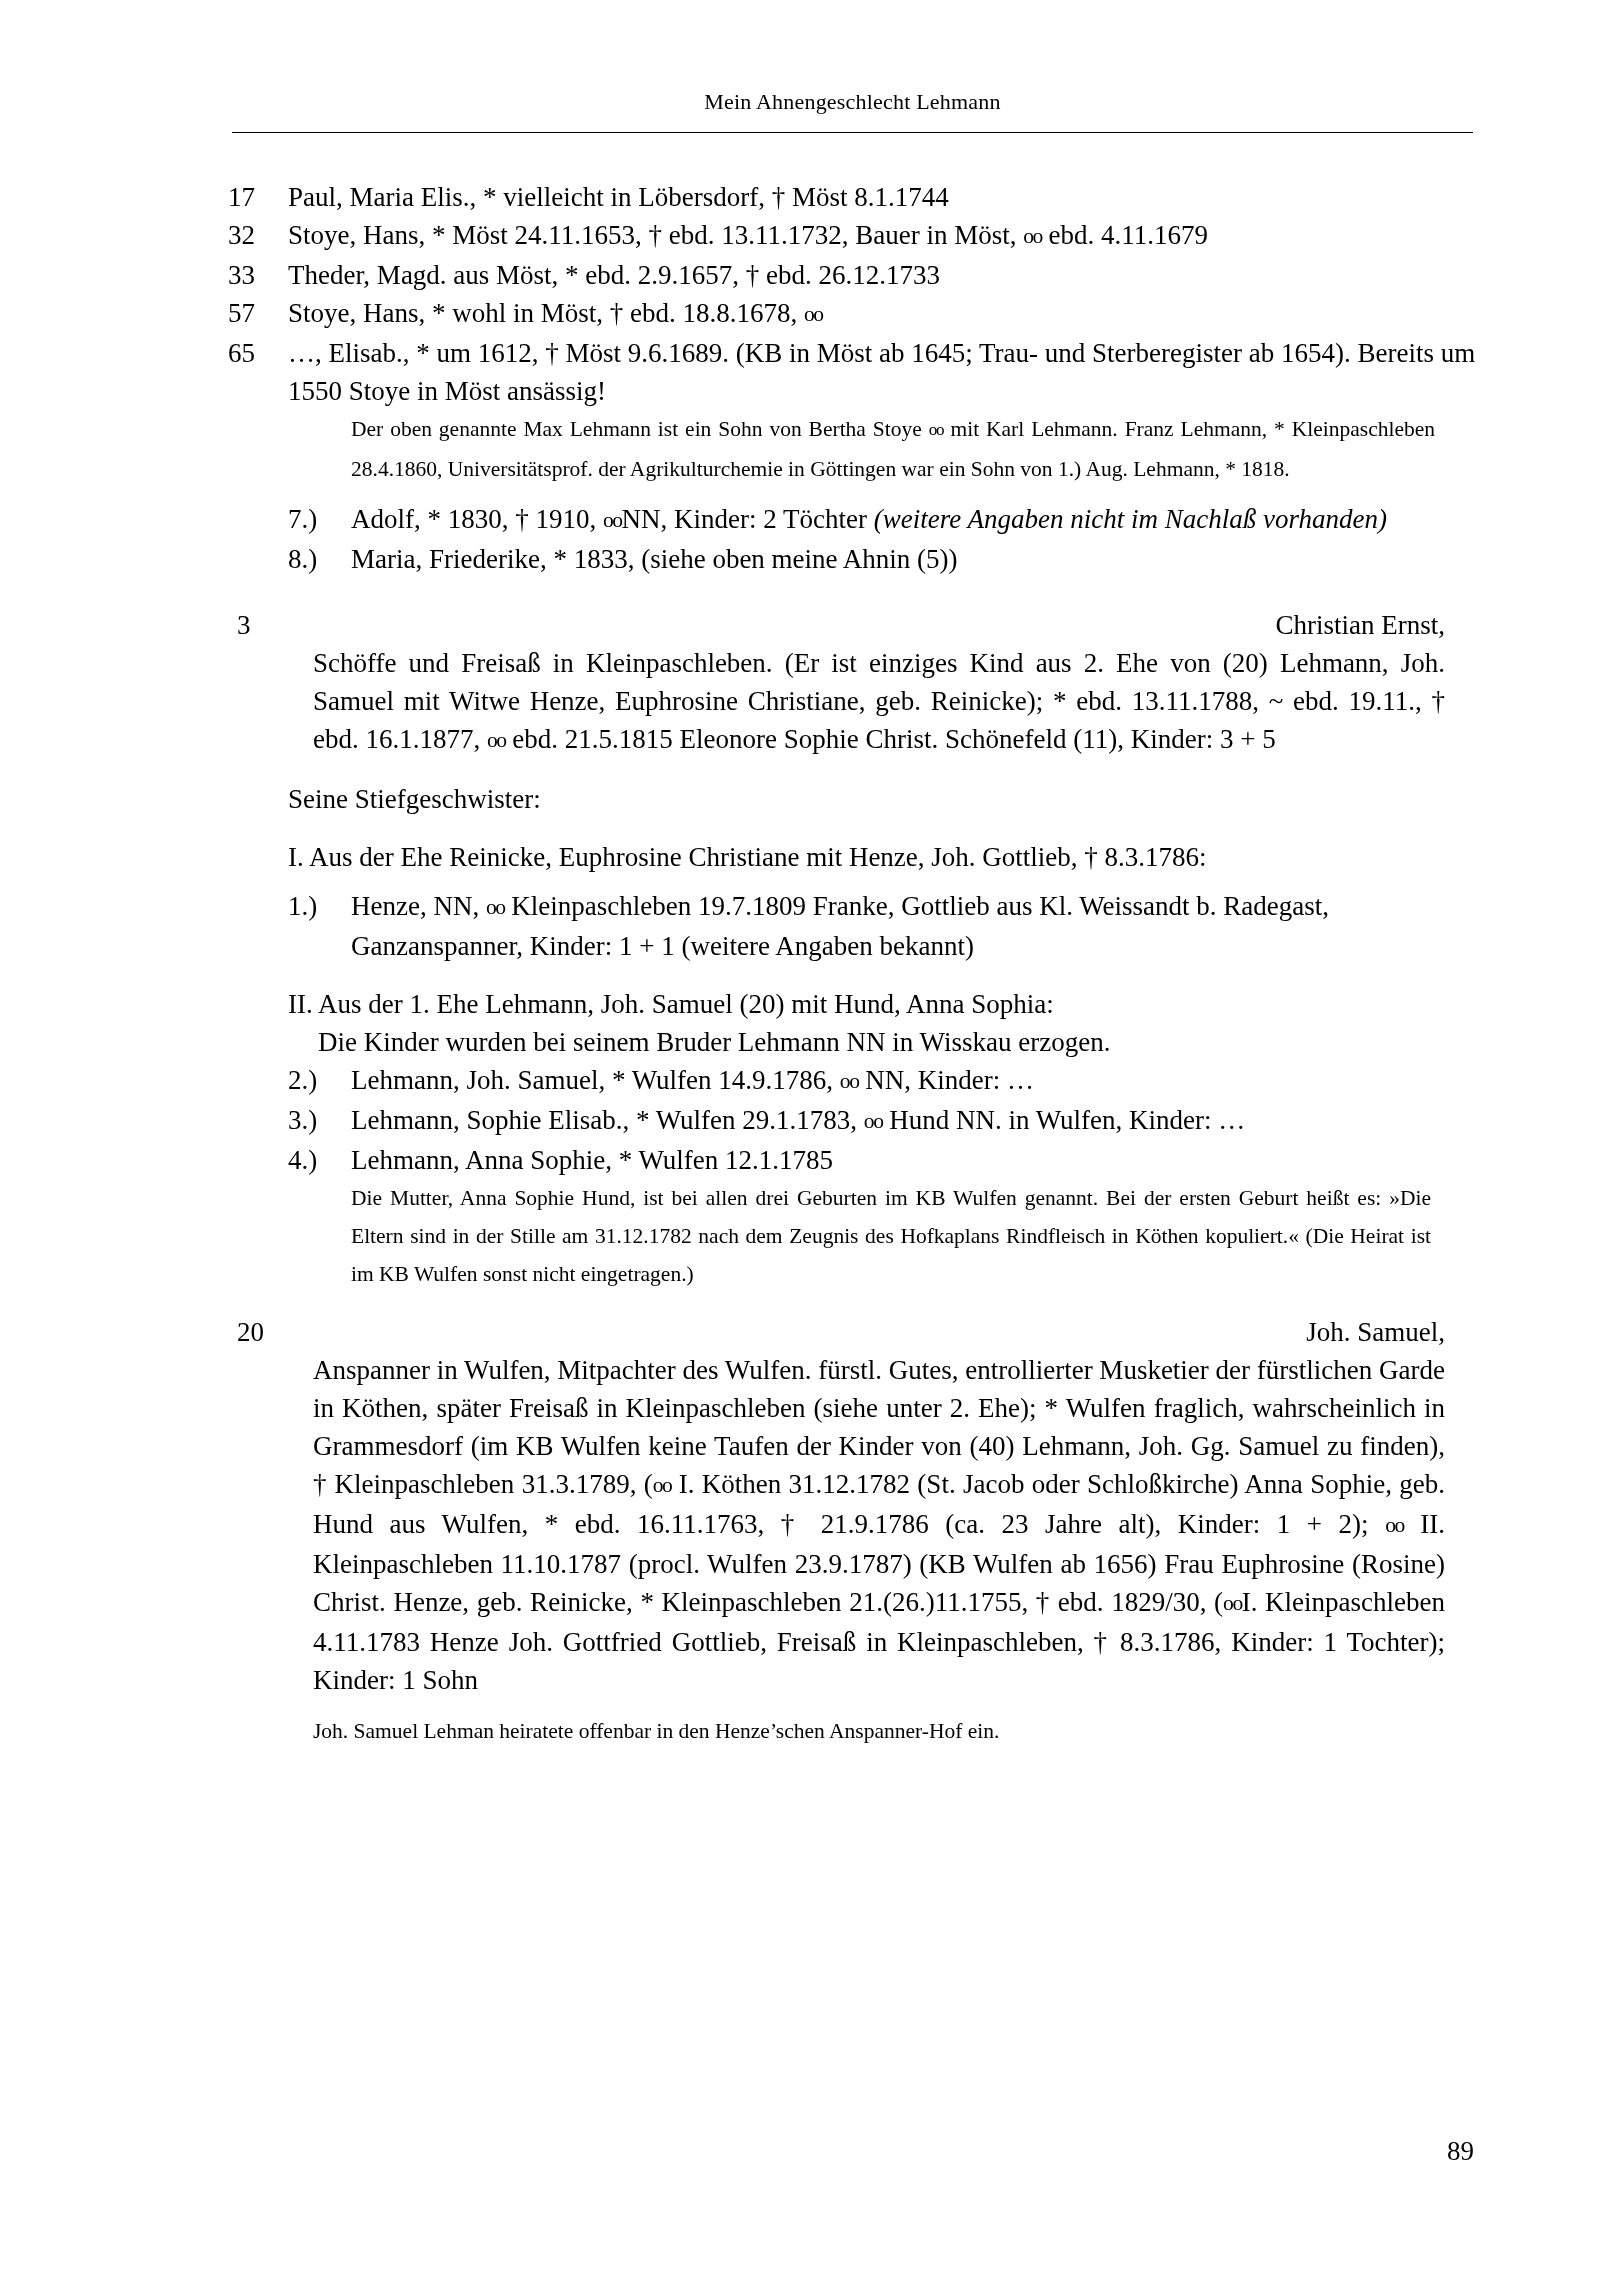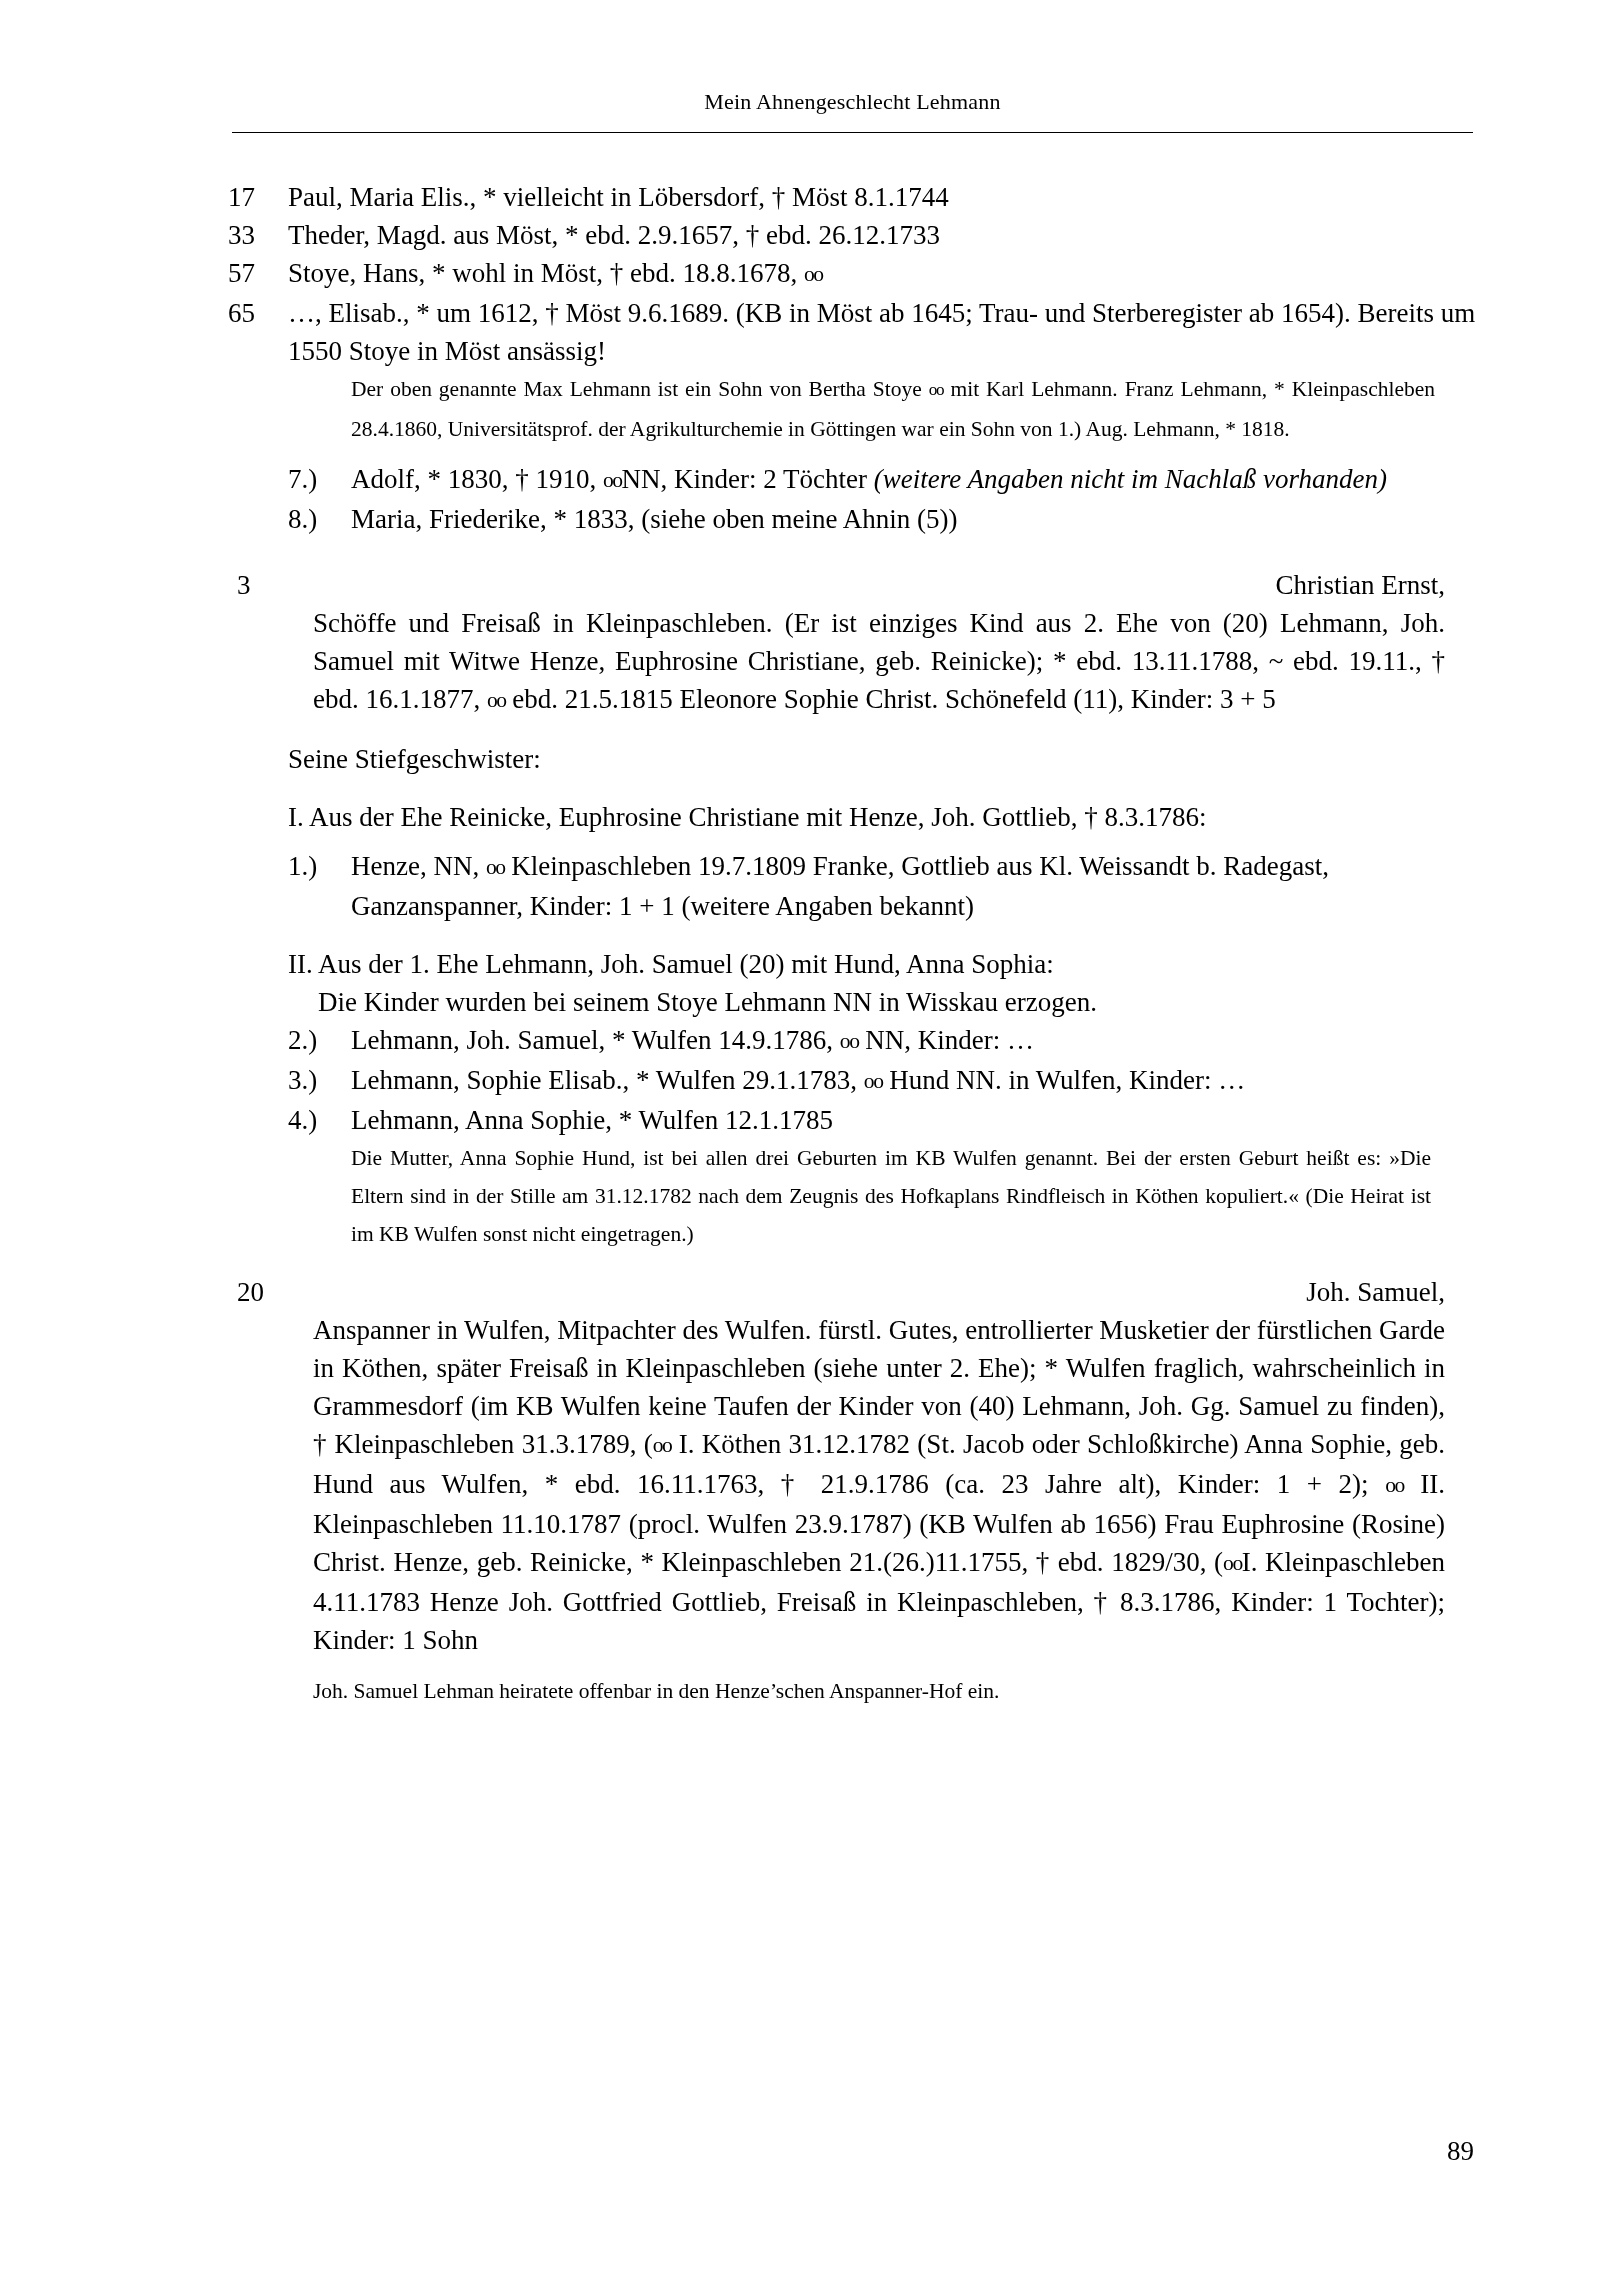--- a/index.html
+++ b/index.html
@@ -168,20 +168,24 @@
   <div class="runhead">Mein Ahnengeschlecht Lehmann</div>
   <div class="headrule"></div>
 
   <div class="body">
 
     <div class="numrow">
       <span class="num">17</span>
       <span>Paul, Maria Elis., * vielleicht in Löbersdorf, † Möst 8.1.1744</span>
     </div>
     <div class="numrow">
+      <span class="num">32</span>
+      <span>Stoye, Hans, * Möst 24.11.1653, † ebd. 13.11.1732, Bauer in Möst, <span class="oo">oo</span> ebd. 4.11.1679</span>
+    </div>
+    <div class="numrow">
       <span class="num">33</span>
       <span>Theder, Magd. aus Möst, * ebd. 2.9.1657, † ebd. 26.12.1733</span>
     </div>
     <div class="numrow">
       <span class="num">57</span>
       <span>Stoye, Hans, * wohl in Möst, † ebd. 18.8.1678, <span class="oo">oo</span></span>
     </div>
     <div class="numrow">
       <span class="num">65</span>
       <span>…, Elisab., * um 1612, † Möst 9.6.1689. (KB in Möst ab 1645; Trau- und Sterberegister ab 1654). Bereits um 1550 Stoye in Möst ansässig!</span>
@@ -222,21 +226,21 @@
 
     <div class="listrow">
       <span class="num">1.)</span>
       <span>Henze, NN, <span class="oo">oo</span> Kleinpaschleben 19.7.1809 Franke, Gottlieb aus Kl. Weissandt b. Radegast, Ganzanspanner, Kinder: 1 + 1 (weitere Angaben bekannt)</span>
     </div>
 
     <div class="gap-m"></div>
 
     <div class="roman">
       <span>II. Aus der 1. Ehe Lehmann, Joh. Samuel (20) mit Hund, Anna Sophia:</span>
-      <span class="sub">Die Kinder wurden bei seinem Stoye Lehmann NN in Wisskau erzogen.</span>
+      <span class="sub">Die Kinder wurden bei seinem Bruder Lehmann NN in Wisskau erzogen.</span>
     </div>
 
     <div class="listrow">
       <span class="num">2.)</span>
       <span>Lehmann, Joh. Samuel, * Wulfen 14.9.1786, <span class="oo">oo</span> NN, Kinder: …</span>
     </div>
     <div class="listrow">
       <span class="num">3.)</span>
       <span>Lehmann, Sophie Elisab., * Wulfen 29.1.1783, <span class="oo">oo</span> Hund NN. in Wulfen, Kinder: …</span>
     </div>

